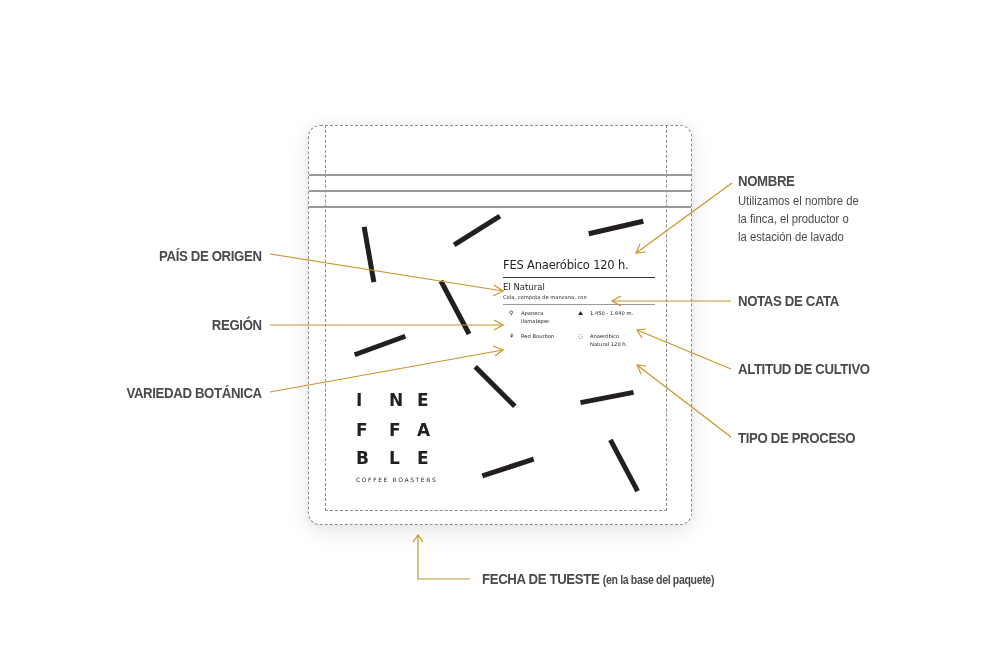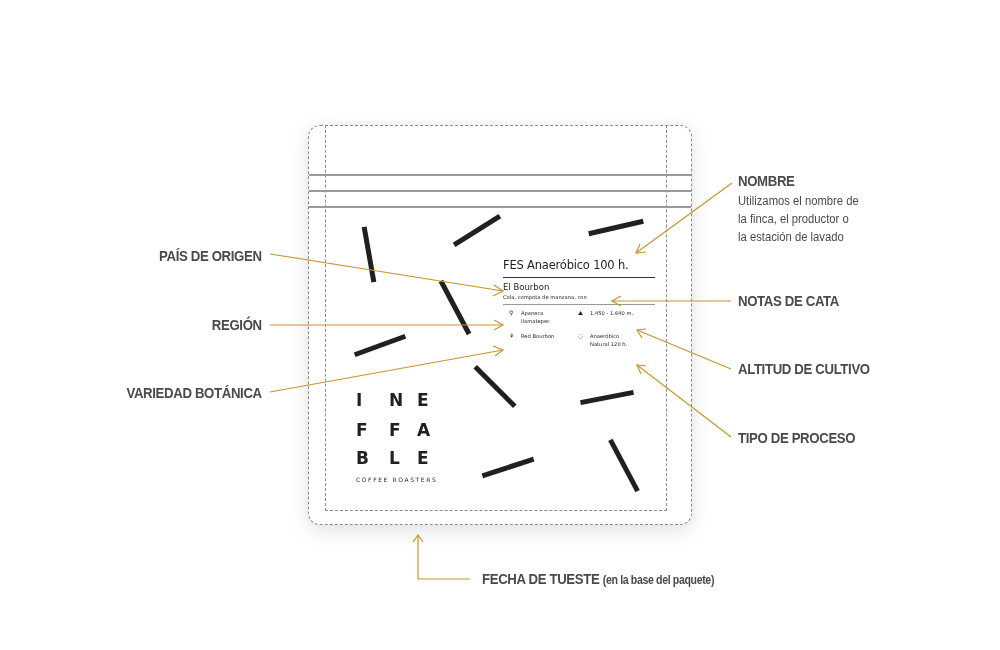--- a/index.html
+++ b/index.html
@@ -39,22 +39,22 @@
 <div class="stick" style="left:450px;top:228px;width:54px;transform:rotate(-32deg);"></div>
 <div class="stick" style="left:588px;top:225px;width:56px;transform:rotate(-13deg);"></div>
 <div class="stick" style="left:425px;top:305px;width:60px;transform:rotate(62deg);"></div>
 <div class="stick" style="left:353px;top:343px;width:54px;transform:rotate(-20deg);"></div>
 <div class="stick" style="left:467px;top:384px;width:56px;transform:rotate(45deg);"></div>
 <div class="stick" style="left:580px;top:395px;width:54px;transform:rotate(-11deg);"></div>
 <div class="stick" style="left:481px;top:465px;width:54px;transform:rotate(-18deg);"></div>
 <div class="stick" style="left:595px;top:463px;width:58px;transform:rotate(62deg);"></div>
 
 <div class="label-block">
-  <div class="lb-name">FES Anaeróbico 100 h.</div>
-  <div class="lb-country">El Bourbon</div>
+  <div class="lb-name">FES Anaeróbico 120 h.</div>
+  <div class="lb-country">El Natural</div>
   <div class="lb-notes">Cola, compota de manzana, con</div>
   <div class="lb-grid">
     <div class="lb-cell" style="left:6px;top:4px;">
       <span class="lb-ico">⚲</span>
       <span><span>Apaneca</span><br><span>Ilamatepec</span></span>
     </div>
     <div class="lb-cell" style="left:75px;top:4px;">
       <span class="lb-ico">⛰</span>
       <span>1.450 - 1.640  m.</span>
     </div>

